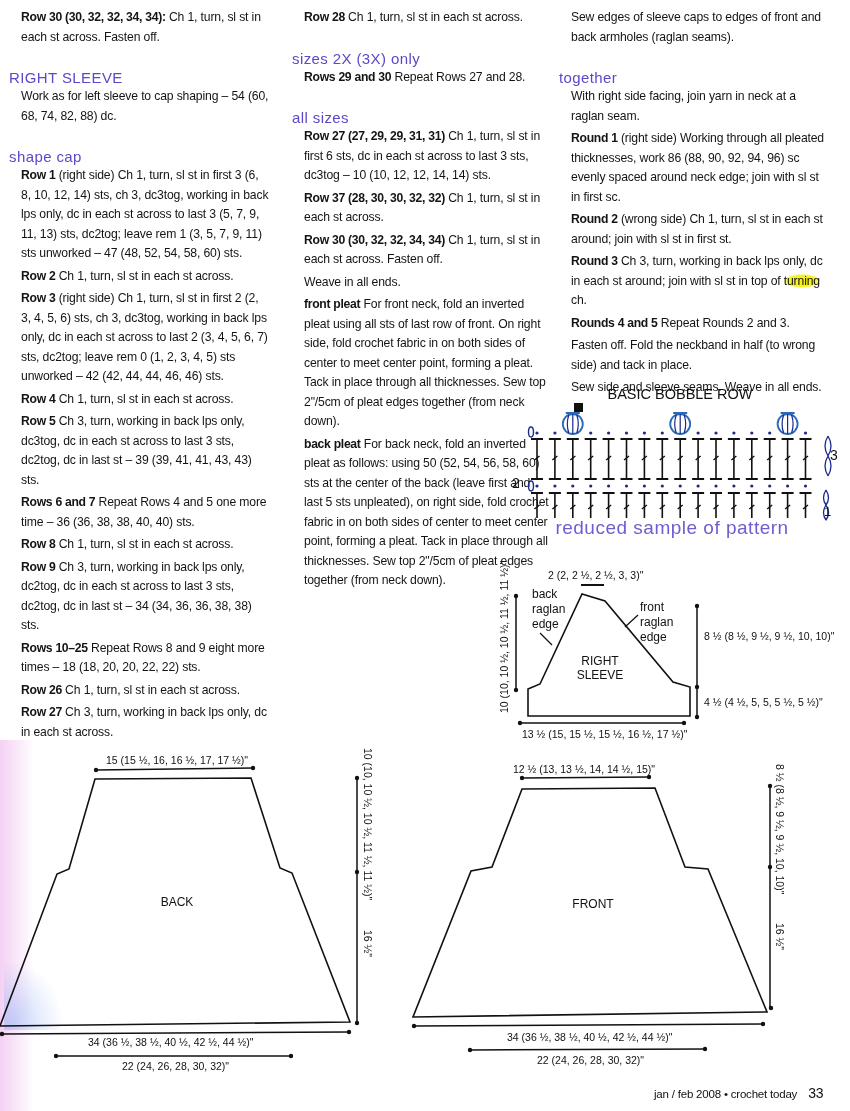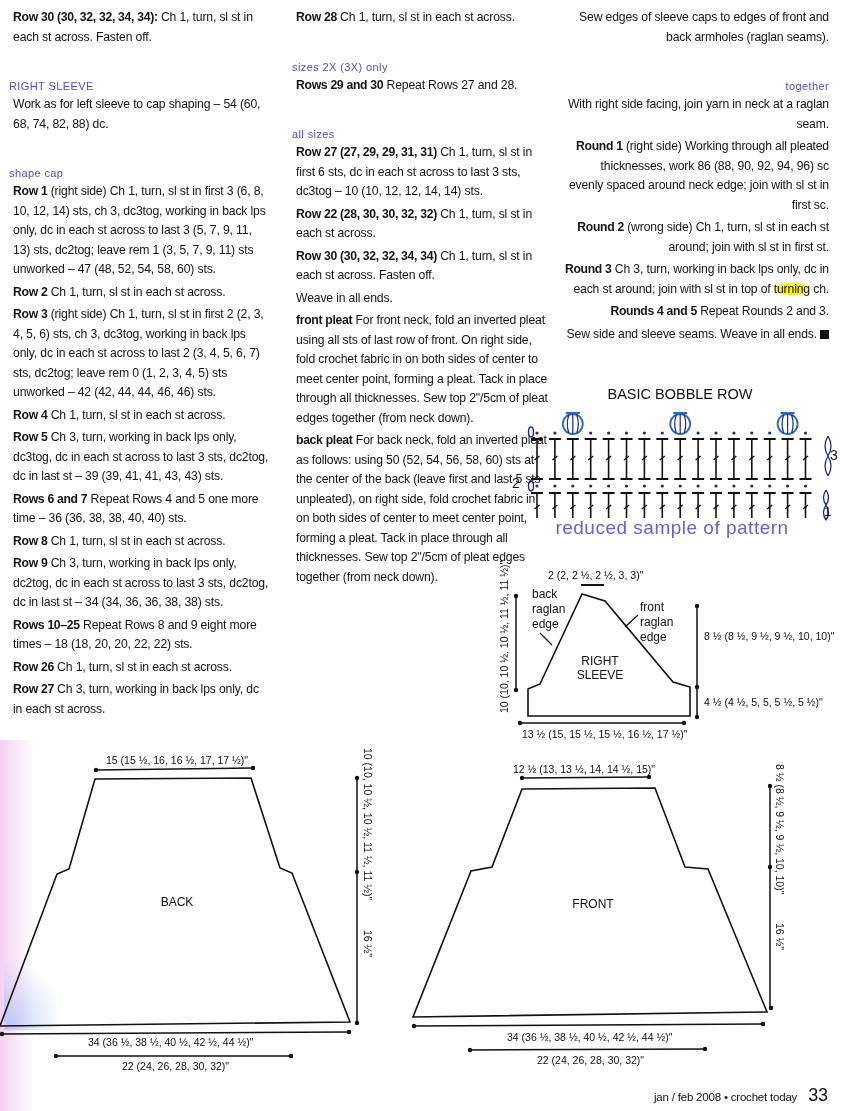--- a/index.html
+++ b/index.html
@@ -4,44 +4,44 @@
   <style>
     html, body { margin: 0; padding: 0; }
     body {
       width: 850px; height: 1111px; position: relative; overflow: hidden;
       background: #ffffff; color: #141414;
       font-family: "Liberation Sans", sans-serif;
     }
     .col { position: absolute; top: 8px; font-size: 12.2px; line-height: 19.5px; letter-spacing: -0.15px; }
     .col1 { left: 9px; width: 262px; }
     .col2 { left: 292px; width: 258px; }
-    .col3 { left: 559px; width: 270px; text-align: right; }
-    .para { margin: 0 0 3px 4px; }
+    .col3 { left: 559px; width: 270px; }
+    .para { margin: 0 0 3px 12px; }
     .para b { font-weight: bold; letter-spacing: -0.3px; }
     .head {
-      color: #5a49c8; font-size: 11px; line-height: 18px; letter-spacing: 0.4px;
-      margin: 30px 0 0 0; font-weight: normal;
+      color: #5a49c8; font-size: 15px; line-height: 18px; letter-spacing: 0.4px;
+      margin: 22px 0 0 0; font-weight: normal;
     }
     .endmark { display: inline-block; width: 9px; height: 9px; background: #111; margin-left: 3px; vertical-align: -1px; }
     .hl { background: radial-gradient(ellipse at center, #f6f21e 55%, rgba(246,242,30,0) 75%); }
     #left-tint {
       position: absolute; left: 0; top: 740px; width: 34px; height: 371px;
       background: linear-gradient(to right, rgba(236,170,235,0.55), rgba(255,255,255,0));
     }
     #left-tint2 {
       position: absolute; left: 4px; top: 960px; width: 60px; height: 70px;
       background: radial-gradient(ellipse at 10% 90%, rgba(150,180,245,0.55), rgba(255,255,255,0) 70%);
     }
     svg text { font-family: "Liberation Sans", sans-serif; }
     #bobble-chart { position: absolute; left: 510px; top: 378px; width: 340px; height: 165px; }
     #sleeve-schematic { position: absolute; left: 490px; top: 555px; width: 350px; height: 195px; }
     #back-schematic { position: absolute; left: 0; top: 740px; width: 400px; height: 340px; }
     #front-schematic { position: absolute; left: 400px; top: 740px; width: 450px; height: 340px; }
     #footer { position: absolute; left: 654px; top: 1085px; font-size: 11.5px; color: #111; letter-spacing: -0.2px; }
-    #footer .pg { font-size: 18px; margin-left: 8px; }
+    #footer .pg { font-size: 14px; margin-left: 8px; }
   </style>
 </head>
 <body>
 
 <div id="left-tint"></div>
 <div id="left-tint2"></div>
 
 <div class="col col1" id="col1">
     <p class="para"><b>Row 30 (30, 32, 32, 34, 34):</b><span> Ch 1, turn, sl st in each st across. Fasten off.</span></p>
     <div class="head">RIGHT SLEEVE</div>
@@ -58,34 +58,35 @@
     <p class="para"><b>Rows 10–25</b><span> Repeat Rows 8 and 9 eight more times – 18 (18, 20, 20, 22, 22) sts.</span></p>
     <p class="para"><b>Row 26</b><span> Ch 1, turn, sl st in each st across.</span></p>
     <p class="para"><b>Row 27</b><span> Ch 3, turn, working in back lps only, dc in each st across.</span></p>
   </div>
 <div class="col col2" id="col2">
     <p class="para"><b>Row 28</b><span> Ch 1, turn, sl st in each st across.</span></p>
     <div class="head">sizes 2X (3X) only</div>
     <p class="para"><b>Rows 29 and 30</b><span> Repeat Rows 27 and 28.</span></p>
     <div class="head">all sizes</div>
     <p class="para"><b>Row 27 (27, 29, 29, 31, 31)</b><span> Ch 1, turn, sl st in first 6 sts, dc in each st across to last 3 sts, dc3tog – 10 (10, 12, 12, 14, 14) sts.</span></p>
-    <p class="para"><b>Row 22 (28, 30, 30, 32, 32)</b><span> Ch 1, turn, sl st in each st across.</span></p>
+    <p class="para"><b>Row 37 (28, 30, 30, 32, 32)</b><span> Ch 1, turn, sl st in each st across.</span></p>
     <p class="para"><b>Row 30 (30, 32, 32, 34, 34)</b><span> Ch 1, turn, sl st in each st across. Fasten off.</span></p>
     <p class="para"><span>Weave in all ends.</span></p>
     <p class="para"><b>front pleat</b><span> For front neck, fold an inverted pleat using all sts of last row of front. On right side, fold crochet fabric in on both sides of center to meet center point, forming a pleat. Tack in place through all thicknesses. Sew top 2"/5cm of pleat edges together (from neck down).</span></p>
     <p class="para"><b>back pleat</b><span> For back neck, fold an inverted pleat as follows: using 50 (52, 54, 56, 58, 60) sts at the center of the back (leave first and last 5 sts unpleated), on right side, fold crochet fabric in on both sides of center to meet center point, forming a pleat. Tack in place through all thicknesses. Sew top 2"/5cm of pleat edges together (from neck down).</span></p>
   </div>
 <div class="col col3" id="col3">
     <p class="para"><span>Sew edges of sleeve caps to edges of front and back armholes (raglan seams).</span></p>
     <div class="head">together</div>
     <p class="para"><span>With right side facing, join yarn in neck at a raglan seam.</span></p>
     <p class="para"><b>Round 1</b><span> (right side) Working through all pleated thicknesses, work 86 (88, 90, 92, 94, 96) sc evenly spaced around neck edge; join with sl st in first sc.</span></p>
     <p class="para"><b>Round 2</b><span> (wrong side) Ch 1, turn, sl st in each st around; join with sl st in first st.</span></p>
     <p class="para"><b>Round 3</b><span> Ch 3, turn, working in back lps only, dc in each st around; join with sl st in top of <span class="hl">turning</span> ch.</span></p>
     <p class="para"><b>Rounds 4 and 5</b><span> Repeat Rounds 2 and 3.</span></p>
+    <p class="para"><span>Fasten off. Fold the neckband in half (to wrong side) and tack in place.</span></p>
     <p class="para"><span>Sew side and sleeve seams. Weave in all ends.</span><span class="endmark"></span></p>
   </div>
 
 <svg id="bobble-chart" viewBox="0 0 340 165">
   <text x="170" y="21" text-anchor="middle" font-size="14.5" fill="#111">BASIC BOBBLE ROW</text>
   <g id="chart-marks">
       <ellipse cx="21" cy="54" rx="2.5" ry="5" fill="none" stroke="#1b2a8a" stroke-width="1.4"></ellipse>
       <ellipse cx="21" cy="108" rx="2.5" ry="5" fill="none" stroke="#1b2a8a" stroke-width="1.4"></ellipse>
       <path d="M318,58 q-6,10 0,20 q6,10 0,20 M318,58 q6,10 0,20 q-6,10 0,20" fill="none" stroke="#1b2a8a" stroke-width="1.3"></path>
       <path d="M316,112 q-5,8 0,15 q5,8 0,15 M316,112 q5,8 0,15 q-5,8 0,15" fill="none" stroke="#1b2a8a" stroke-width="1.3"></path>

